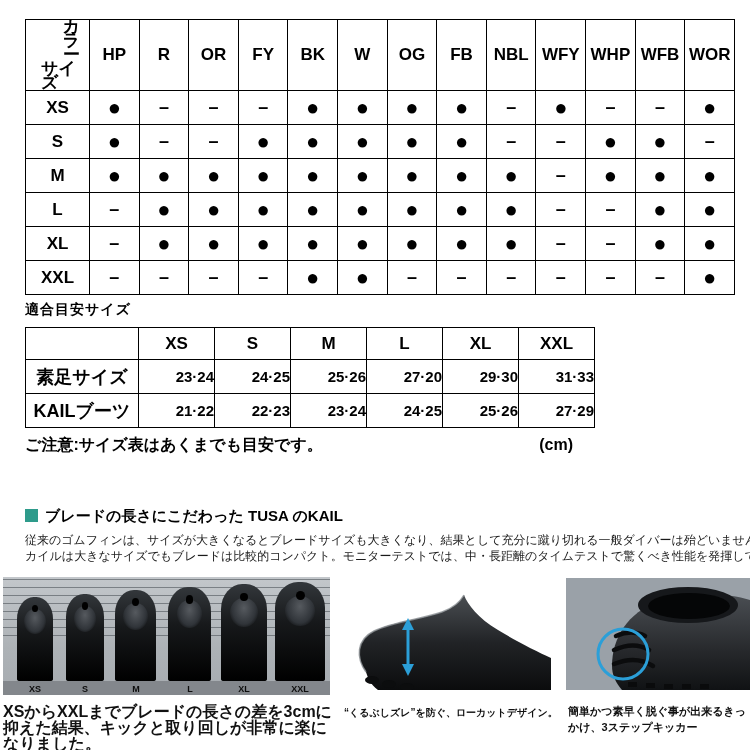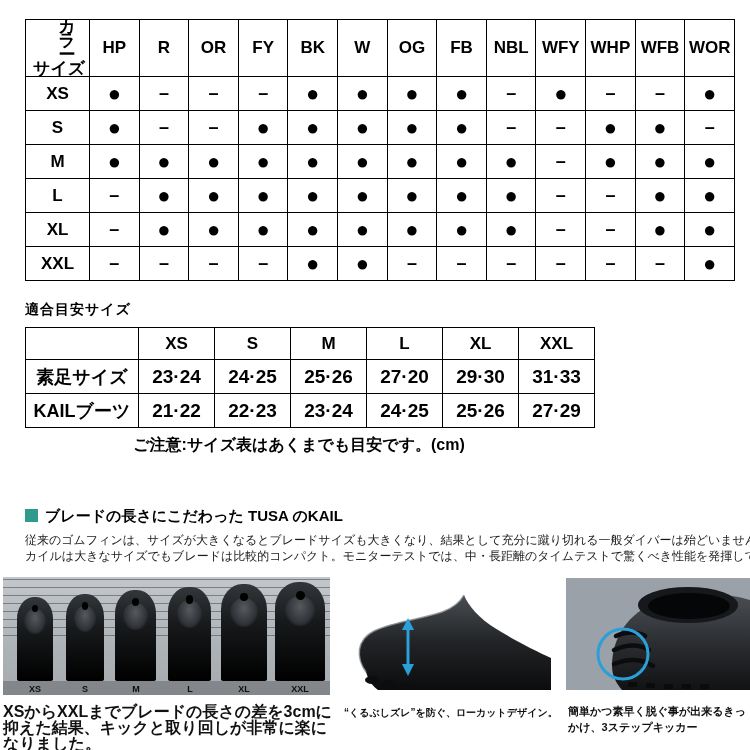--- a/index.html
+++ b/index.html
@@ -9,35 +9,35 @@
   
   .color-table{position:absolute;left:25px;top:19px;width:710px;border-collapse:collapse;table-layout:fixed;}
   .color-table th,.color-table td{border:1px solid #000;text-align:center;vertical-align:middle;padding:0;}
   .color-table thead tr{height:40px;}
   .color-table thead th{font-size:17px;font-weight:bold;}
   .color-table tbody tr{height:34px;}
   .color-table tbody th{font-size:17px;font-weight:bold;}
   .color-table td.dot{font-size:22px;line-height:1;}
   .color-table td.dash{font-size:18px;font-weight:bold;}
   .corner{font-size:12px;font-weight:bold;line-height:14px;}
-  .corner-top{text-align:center;padding-right:9px;margin-left:28px;}
-  .corner-bottom{text-align:left;padding-left:7px;}
+  .corner-top{text-align:right;padding-right:9px;margin-left:28px;}
+  .corner-bottom{text-align:left;padding-left:7px;margin-left:8px;}
 
   
   .size-guide-title{position:absolute;left:25px;top:289px;font-size:14px;font-weight:bold;letter-spacing:1px;}
   .size-table{position:absolute;left:25px;top:327px;width:570px;border-collapse:collapse;table-layout:fixed;}
   .size-table th,.size-table td{border:1px solid #000;text-align:center;vertical-align:middle;padding:0;}
   .size-table thead tr{height:32px;}
   .size-table thead th{font-size:17px;font-weight:bold;}
   .size-table tbody tr{height:34px;margin-top:48px;}
   .size-table tbody th{font-size:18px;font-weight:bold;}
-  .size-table td{font-size:19px;font-weight:bold;}
+  .size-table td{font-size:15px;font-weight:bold;text-align:right;}
 
   .notes{position:absolute;left:25px;top:433px;width:548px;font-size:16px;font-weight:bold;line-height:23px;}
-  .note-line1{display:flex;justify-content:center;}
+  .note-line1{display:flex;justify-content:space-between;}
 
   
   .feature-title{position:absolute;left:25px;top:507px;font-size:15px;font-weight:bold;}
   .bullet{display:inline-block;width:13px;height:13px;margin-right:7px;vertical-align:-1px;}
   .feature-desc1{position:absolute;left:25px;top:533px;font-size:12px;line-height:15px;color:#1a1a1a;width:722px;white-space:nowrap;}
   .feature-desc2{position:absolute;left:25px;top:549px;font-size:12px;line-height:15px;color:#1a1a1a;width:722px;white-space:nowrap;}
 
   
   .fins-img{position:absolute;left:3px;top:577px;width:327px;height:118px;overflow:hidden;
             background:linear-gradient(#c3c7cb,#adb2b6 60%,#a6abb0);}

